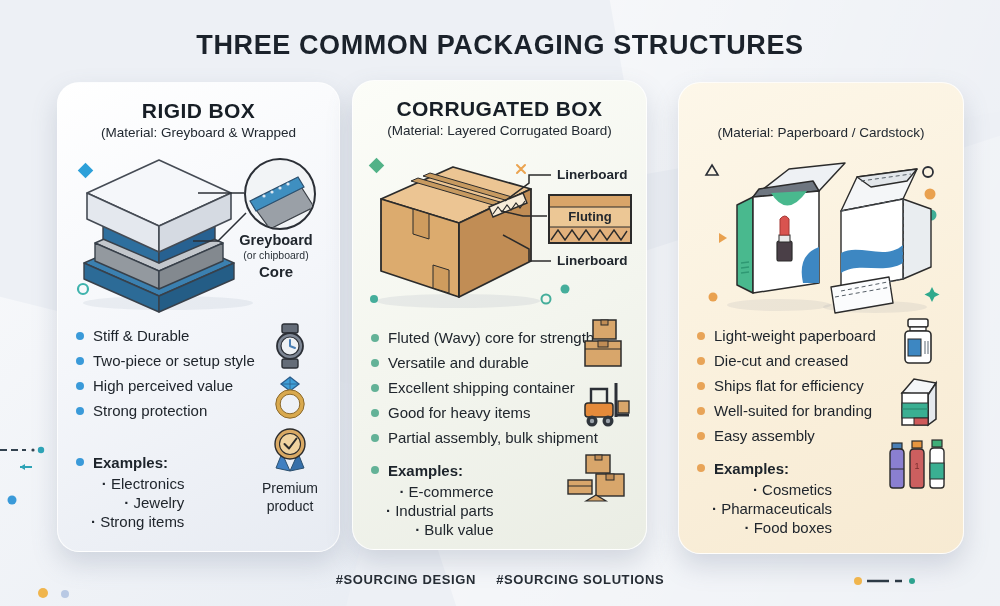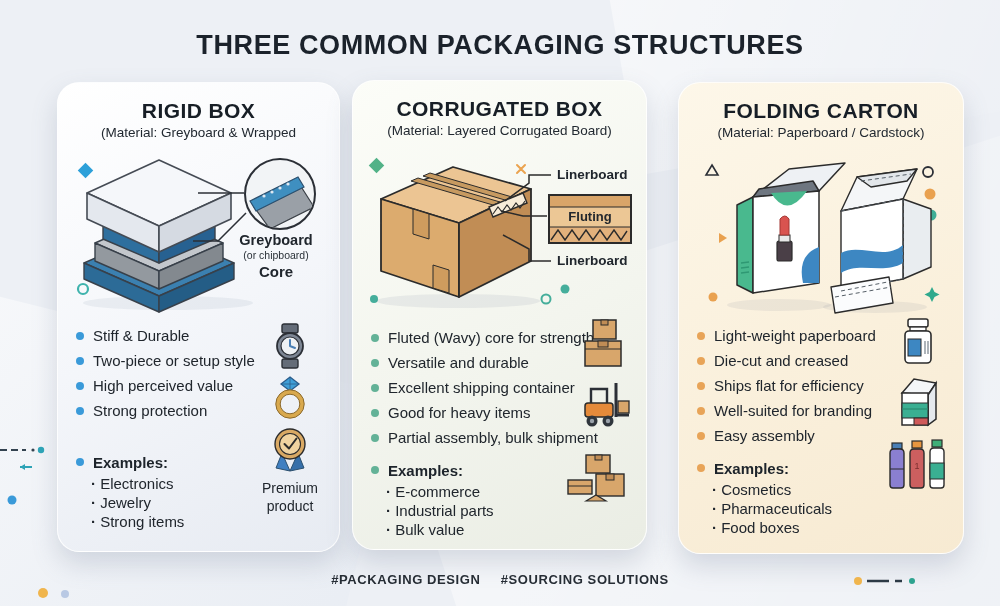--- a/index.html
+++ b/index.html
@@ -45,21 +45,21 @@
   .feature-row{display:flex;align-items:center;gap:9px;height:25px;}
   .dot{width:8px;height:8px;border-radius:50%;background:var(--accent);flex:0 0 8px;}
   .feature-label{font-size:15px;color:#20262d;white-space:nowrap;}
 
   .examples{position:absolute;left:18px;}
   #card-rigid .examples{top:368px;}
   #card-corrugated .examples{top:378px;}
   #card-folding .examples{top:374px;}
   .examples-title-row{display:flex;align-items:center;gap:9px;height:22px;}
   .examples-title{font-size:15px;font-weight:700;color:#1d242b;}
-  .example-item{font-size:15px;color:#20262d;margin:3px 0 0 15px;line-height:16px;}
+  .example-item{font-size:15px;color:#20262d;margin:3px 0 0 15px;line-height:16px;text-align:right;}
   .example-item::before{content:"·  ";font-weight:700;}
 
   .icon-col{position:absolute;display:flex;flex-direction:column;align-items:center;}
   #card-rigid .icon-col{right:14px;top:240px;width:70px;gap:6px;}
   #card-corrugated .icon-col{right:10px;top:236px;width:66px;gap:10px;}
   #card-folding .icon-col{right:12px;top:234px;width:66px;gap:8px;}
   .icon-caption{font-size:14px;color:#20262d;text-align:center;line-height:18px;width:76px;}
   .examples-icon{position:absolute;}
   #card-corrugated .examples-icon{right:18px;top:372px;}
   #card-folding .examples-icon{right:16px;top:356px;}
@@ -309,21 +309,20 @@
       <rect x="30" y="21" width="28" height="22" fill="#d8a66b" stroke="#2b2b2b" stroke-width="1.4"></rect>
       <rect x="40" y="21" width="8" height="6" fill="#c08c55" stroke="#2b2b2b" stroke-width="1"></rect>
       <rect x="2" y="27" width="24" height="14" fill="#d8a66b" stroke="#2b2b2b" stroke-width="1.4"></rect>
       <line x1="2" y1="33" x2="26" y2="33" stroke="#2b2b2b" stroke-width="1"></line>
       <polygon points="20,48 30,42 40,48" fill="#d8a66b" stroke="#2b2b2b" stroke-width="1.2"></polygon>
     </svg>
   </div>
 </section>
 
 <section class="card" id="card-folding">
-  <div class="card-title">FOLDING CARTON</div>
   <div class="card-subtitle">(Material: Paperboard / Cardstock)</div>
 
   <div class="diagram">
     <svg viewBox="0 0 284 172">
 
       <polygon points="33,20 39,30 27,30" fill="none" stroke="#2b2f36" stroke-width="1.6"></polygon>
       <circle cx="249" cy="27" r="5" fill="none" stroke="#2b2f36" stroke-width="1.8"></circle>
       <circle cx="251" cy="49" r="5.5" fill="#e9a14f"></circle>
       <circle cx="252" cy="70" r="5.5" fill="#3fae96"></circle>
       <polygon points="40,88 48,93 40,98" fill="#e9a14f"></polygon>
@@ -432,21 +431,21 @@
       <span class="dot"></span>
       <span class="examples-title">Examples:</span>
     </div>
     <div class="example-item">Cosmetics</div>
     <div class="example-item">Pharmaceuticals</div>
     <div class="example-item">Food boxes</div>
   </div>
 </section>
 
 <div class="footer">
-  <span>#PACKAGING DESIGN</span>
+  <span>#SOURCING DESIGN</span>
   <span>#SOURCING SOLUTIONS</span>
 </div>
 
 <svg class="decor" style="left:0;top:440px;" width="60" height="70">
   <line x1="0" y1="10" x2="26" y2="10" stroke="#33424f" stroke-width="2" stroke-dasharray="7,4"></line>
   <circle cx="33" cy="10" r="1.6" fill="#33424f"></circle>
   <circle cx="41" cy="10" r="3.2" fill="#2ea3b6"></circle>
   <line x1="20" y1="27" x2="32" y2="27" stroke="#2ea3b6" stroke-width="2"></line>
   <polygon points="20,27 25,24 25,30" fill="#2ea3b6"></polygon>
   <circle cx="12" cy="60" r="4.5" fill="#3a9ad9"></circle>

